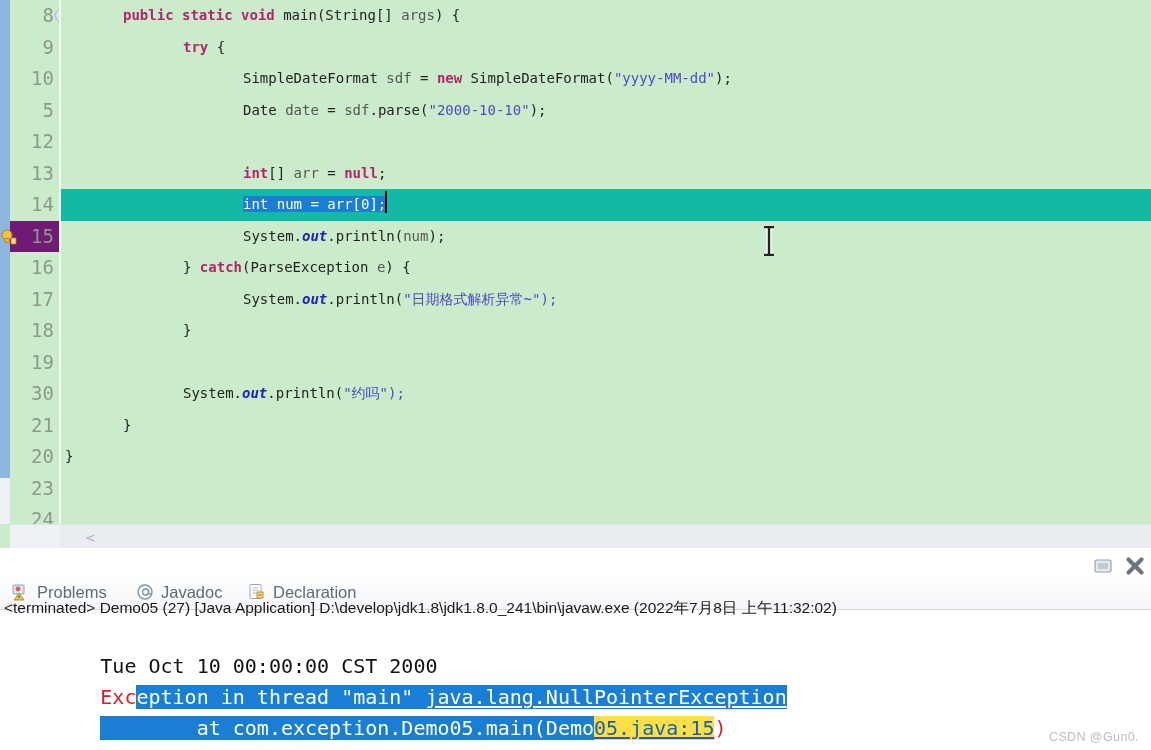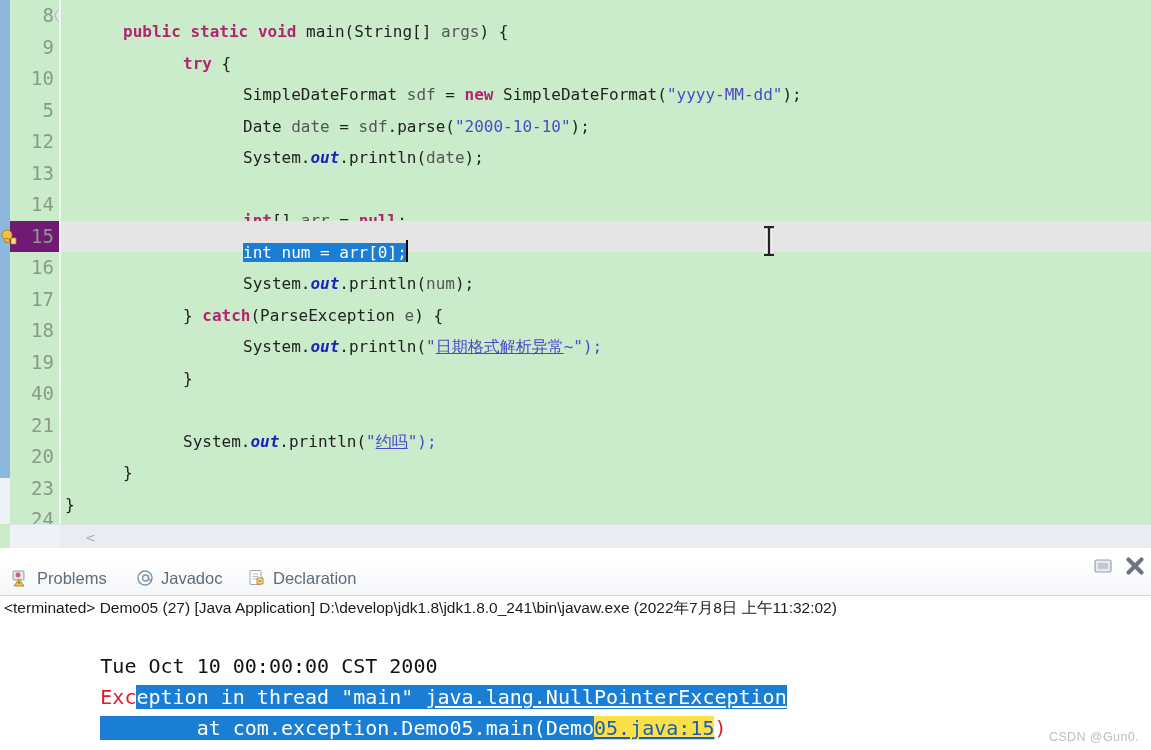--- a/index.html
+++ b/index.html
@@ -53,41 +53,41 @@
   }
   .collapse-icon::after {
     content: ""; position: absolute; left: 3px; top: 6px;
     width: 7px; height: 1.5px; background: #41607e;
   }
   .warn-icon {
     position: absolute; left: -9px; top: 8px; width: 17px; height: 16px;
   }
 
   .code-row { position: relative; height: 31.5px; }
-  .code-row.cur { background: #e5e5e5; text-decoration: underline; }
+  .code-row.cur { background: #14b8a6; text-decoration: underline; }
   .code-txt {
-    position: absolute; left: 0; top: 16px; height: 31.5px; line-height: 31.5px;
+    position: absolute; left: 0; top: 0; height: 31.5px; line-height: 31.5px;
     white-space: pre;
     font-family: "DejaVu Sans Mono", monospace;
-    font-size: 16px; color: #1a1a1a;
+    font-size: 14px; color: #1a1a1a;
   }
   .kw { color: #b4246e; font-weight: bold; }
   .str { color: #4f49c9; }
   .sfield { color: #2020c0; font-style: italic; font-weight: bold; }
   .plain { color: #222; }
   .ident { color: #555; }
   .sel-code {
     background: #1a7fd4; color: #ffffff;
     font-family: "DejaVu Sans Mono", monospace;
   }
   .caret {
     display: inline-block; width: 2px; height: 22px;
     background: #000; vertical-align: -4px; margin-left: -1px;
   }
-  .cjk { font-family: "DejaVu Sans", sans-serif; text-decoration: underline; }
+  .cjk { font-family: "DejaVu Sans", sans-serif; }
 
   
   .h-scroll {
     position: absolute; left: 10px; top: 524px; width: 1141px; height: 24px;
     background: #eef1f5; border-top: 1px solid #dfe4ea;
   }
   .h-scroll-track {
     position: absolute; left: 50px; top: 0; right: 0; height: 24px;
     background: #e9edf2;
   }
@@ -95,21 +95,21 @@
     position: absolute; left: 75px; top: 5px;
     font-size: 13px; color: #a8b0ba; font-family: "DejaVu Sans", sans-serif;
   }
 
   
   .console-pane {
     position: absolute; left: 0; top: 548px; width: 1151px; height: 202px;
     background: #ffffff;
   }
   .tabbar {
-    position: absolute; left: 0; top: 12px; width: 1151px; height: 36px;
+    position: absolute; left: 0; top: 26px; width: 1151px; height: 36px;
     background: linear-gradient(#ffffff, #f4f6f9);
     border-bottom: 1px solid #cfd6de;
   }
   .tab {
     position: absolute; top: 0; height: 36px;
     display: flex; align-items: center; gap: 7px;
     padding: 0 8px;
     font-family: "Liberation Sans", sans-serif; font-size: 16.5px;
     color: #5f6b77;
   }
@@ -213,21 +213,21 @@
       <div class="gutter-row">
           <span class="lnum">17</span>
         </div>
       <div class="gutter-row">
           <span class="lnum">18</span>
         </div>
       <div class="gutter-row">
           <span class="lnum">19</span>
         </div>
       <div class="gutter-row">
-          <span class="lnum">40</span>
+          <span class="lnum">30</span>
         </div>
       <div class="gutter-row">
           <span class="lnum">21</span>
         </div>
       <div class="gutter-row">
           <span class="lnum">20</span>
         </div>
       <div class="gutter-row">
           <span class="lnum">23</span>
         </div>
@@ -248,23 +248,20 @@
       </div>
 
       <div class="code-row">
         <span class="code-txt" style="left:182px"><span class="plain">SimpleDateFormat </span><span class="ident">sdf</span><span class="plain"> = </span><span class="kw">new</span><span class="plain"> SimpleDateFormat(</span><span class="str">"yyyy-MM-dd"</span><span class="plain">);</span></span>
       </div>
 
       <div class="code-row">
         <span class="code-txt" style="left:182px"><span class="plain">Date </span><span class="ident">date</span><span class="plain"> = </span><span class="ident">sdf</span><span class="plain">.parse(</span><span class="str">"2000-10-10"</span><span class="plain">);</span></span>
       </div>
 
-      <div class="code-row">
-        <span class="code-txt" style="left:182px"><span class="plain">System.</span><span class="sfield">out</span><span class="plain">.println(</span><span class="ident">date</span><span class="plain">);</span></span>
-      </div>
 
       <div class="code-row"></div>
 
       <div class="code-row">
         <span class="code-txt" style="left:182px"><span class="kw">int</span><span class="plain">[] </span><span class="ident">arr</span><span class="plain"> = </span><span class="kw">null</span><span class="plain">;</span></span>
       </div>
 
       <div class="code-row cur">
         <span class="code-txt" style="left:182px"><span class="sel-code">int num = arr[0];</span><span class="caret"></span></span>
       </div>

